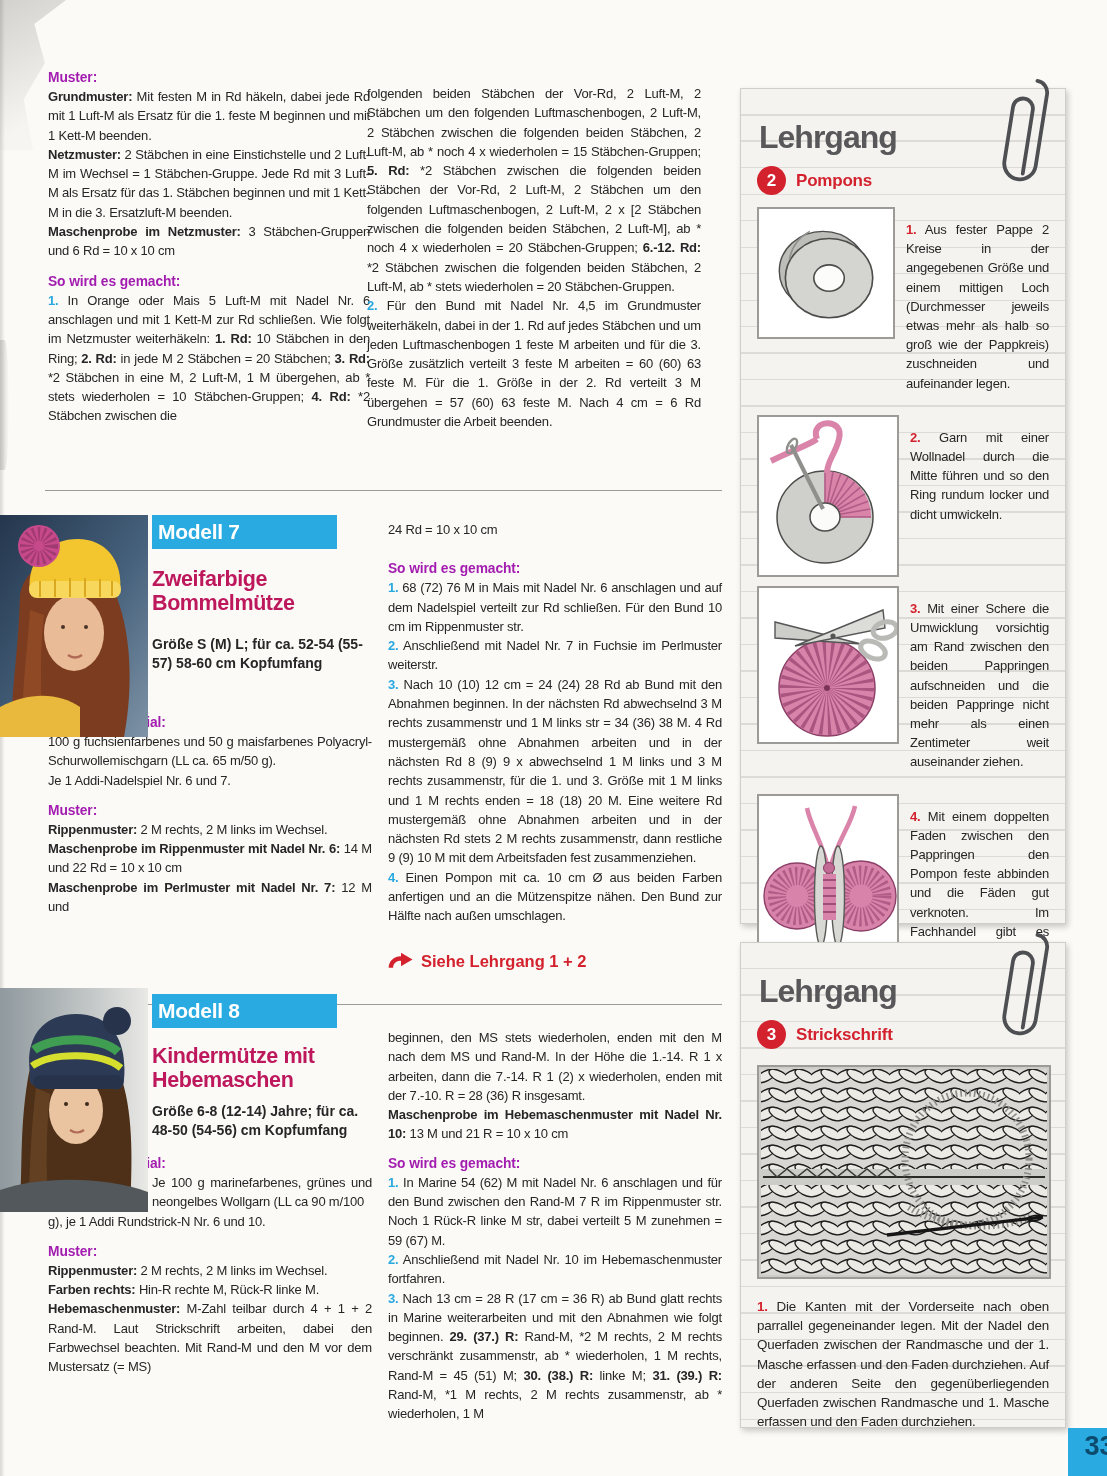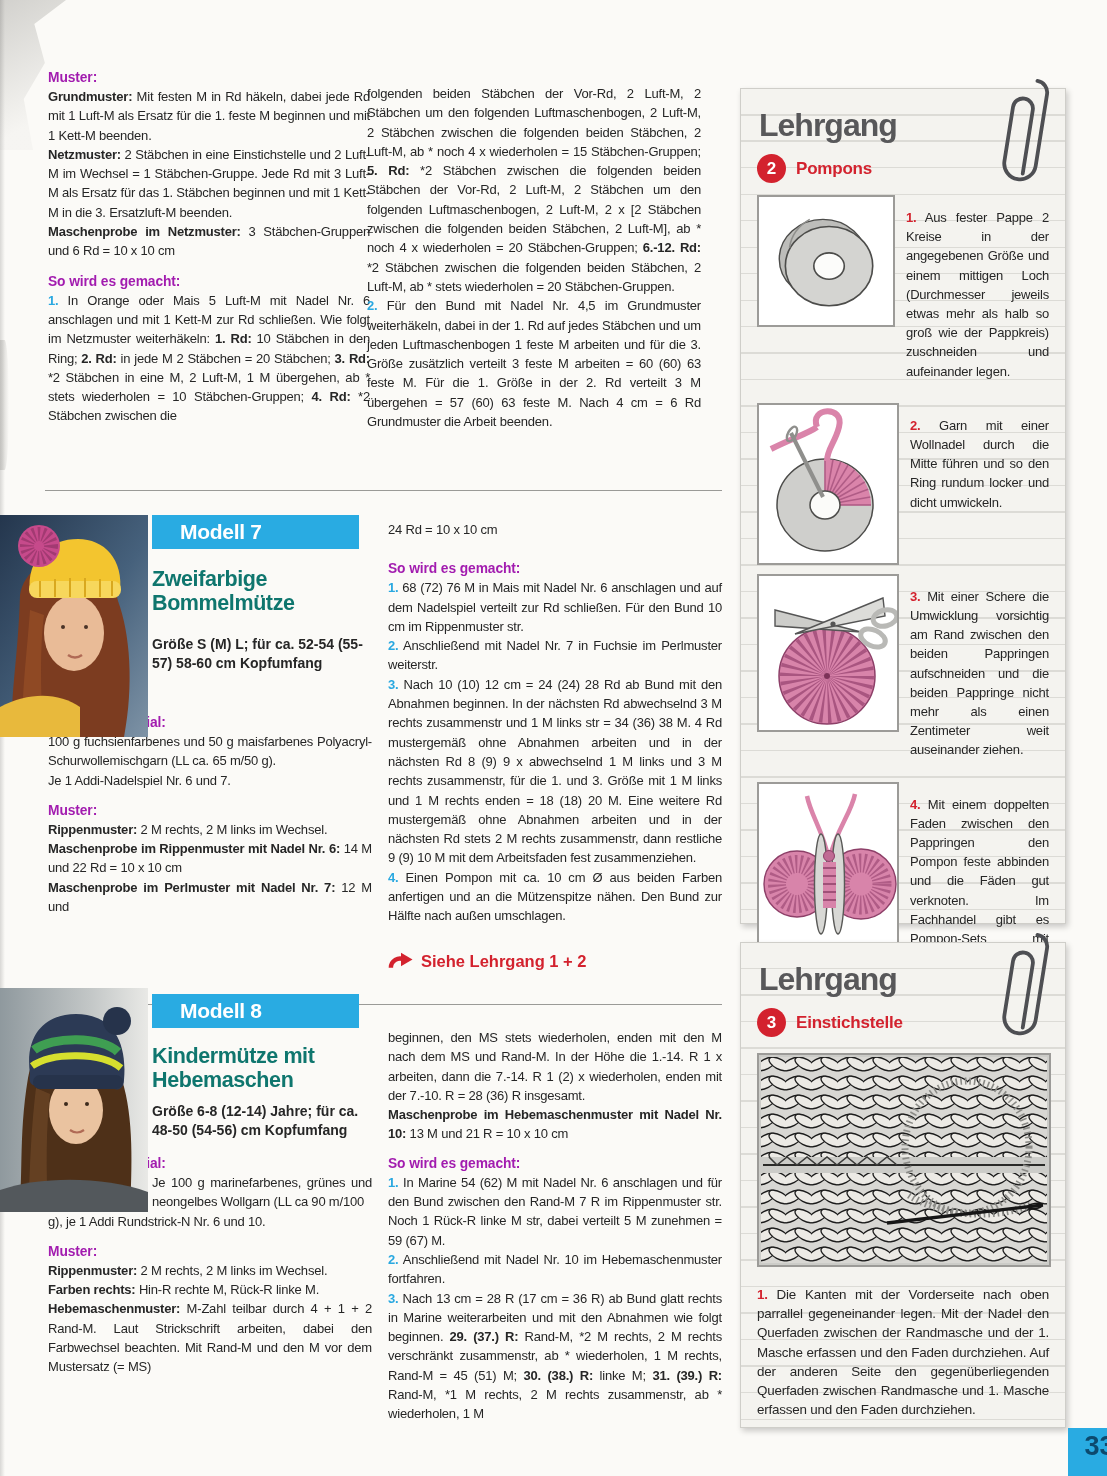--- a/index.html
+++ b/index.html
@@ -30,32 +30,32 @@
   .col-mid-m8{position:absolute;left:388px;top:1028px;width:334px;}
 
   .divider{position:absolute;left:45px;width:677px;height:1px;background:#9a9a97;}
   .d1{top:490px;} .d2{top:1004px;}
 
   
   .model-sec{position:absolute;left:0;width:372px;}
   .m7{top:515px;} .m8{top:988px;}
   .model-photo{position:absolute;left:0;top:0;display:block;}
   .model-badge{display:block;width:179px;margin-left:152px;background:#29abe2;color:#fff;
-    font-weight:700;font-size:21px;line-height:34px;padding-left:28px;letter-spacing:-0.3px;}
-  .model-title{margin:18px 0 0 152px;width:208px;color:#0f766e;font-weight:700;
+    font-weight:700;font-size:21px;line-height:34px;padding-left:6px;letter-spacing:-0.3px;}
+  .model-title{margin:18px 0 0 152px;width:208px;color:#be185d;font-weight:700;
     font-size:21.5px;line-height:24px;letter-spacing:-0.4px;}
   .model-size{margin:20px 0 0 152px;width:214px;font-weight:700;font-size:14px;line-height:19px;}
   .mat-head{margin-left:110px;}
   .ind-full{margin-left:48px;}
   .ind-side{margin-left:152px;}
 
   
   .note-box{position:absolute;left:740px;width:326px;box-sizing:border-box;
     background:repeating-linear-gradient(to bottom,#f4f3ef 0px,#f4f3ef 25px,#dcdbd6 25px,#dcdbd6 26.5px);
-    border:1px solid #cfcec9;box-shadow:2px 3px 6px rgba(0,0,0,.2);padding:16px 16px;}
+    border:1px solid #cfcec9;box-shadow:2px 3px 6px rgba(0,0,0,.2);padding:28px 16px;}
   .nb1{top:88px;height:836px;} .nb2{top:942px;height:486px;}
   .note-title{font-size:32px;font-weight:700;color:#58585a;letter-spacing:-1px;margin:2px 0 10px 2px;}
   .badge-row{display:flex;align-items:center;gap:10px;margin:0 0 12px 0;}
   .num-circle{width:29px;height:29px;border-radius:50%;background:#d3222e;color:#fff;
     font-weight:700;font-size:17px;display:flex;align-items:center;justify-content:center;flex:0 0 auto;}
   .topic{color:#d3222e;font-weight:700;font-size:17px;letter-spacing:-0.2px;}
   .step-row{display:flex;gap:11px;align-items:flex-start;margin-bottom:9px;}
   .frm{border:2px solid #9c9b98;background:#fff;flex:0 0 auto;font-size:0;}
   .step-tx{font-size:13px;line-height:19.2px;letter-spacing:-0.2px;text-align:justify;flex:1 1 auto;}
   .clip{position:absolute;top:-14px;right:10px;width:52px;height:118px;transform:rotate(9deg);}
@@ -276,21 +276,21 @@
     </div>
   </aside>
 
   <aside class="note-box nb2">
     <svg class="clip" viewBox="0 0 44 112">
       <path d="M22 5 a11 11 0 0 1 11 11 v69 a15 15 0 0 1 -30 0 V33 a9.5 9.5 0 0 1 19 0 v61" fill="none" stroke="#4e4f53" stroke-width="3.6" stroke-linecap="round"></path>
     </svg>
     <h1 class="note-title">Lehrgang</h1>
     <div class="badge-row">
       <div class="num-circle">3</div>
-      <span class="topic">Einstichstelle</span>
+      <span class="topic">Strickschrift</span>
     </div>
     <span class="frm" style="display:inline-block;margin-top:4px;">
       <svg width="290" height="210" viewBox="0 0 290 210">
         <rect width="290" height="210" fill="#ccccc8"></rect>
         <defs>
           <pattern id="knitp" width="26" height="19" patternUnits="userSpaceOnUse">
             <rect width="26" height="19" fill="#d8d7d3"></rect>
             <ellipse cx="7" cy="9" rx="11" ry="5" transform="rotate(-28 7 9)" fill="#eceae5" stroke="#1b1b1b" stroke-width="1.3"></ellipse>
             <ellipse cx="20" cy="9" rx="11" ry="5" transform="rotate(28 20 9)" fill="#eceae5" stroke="#1b1b1b" stroke-width="1.3"></ellipse>
           </pattern>

